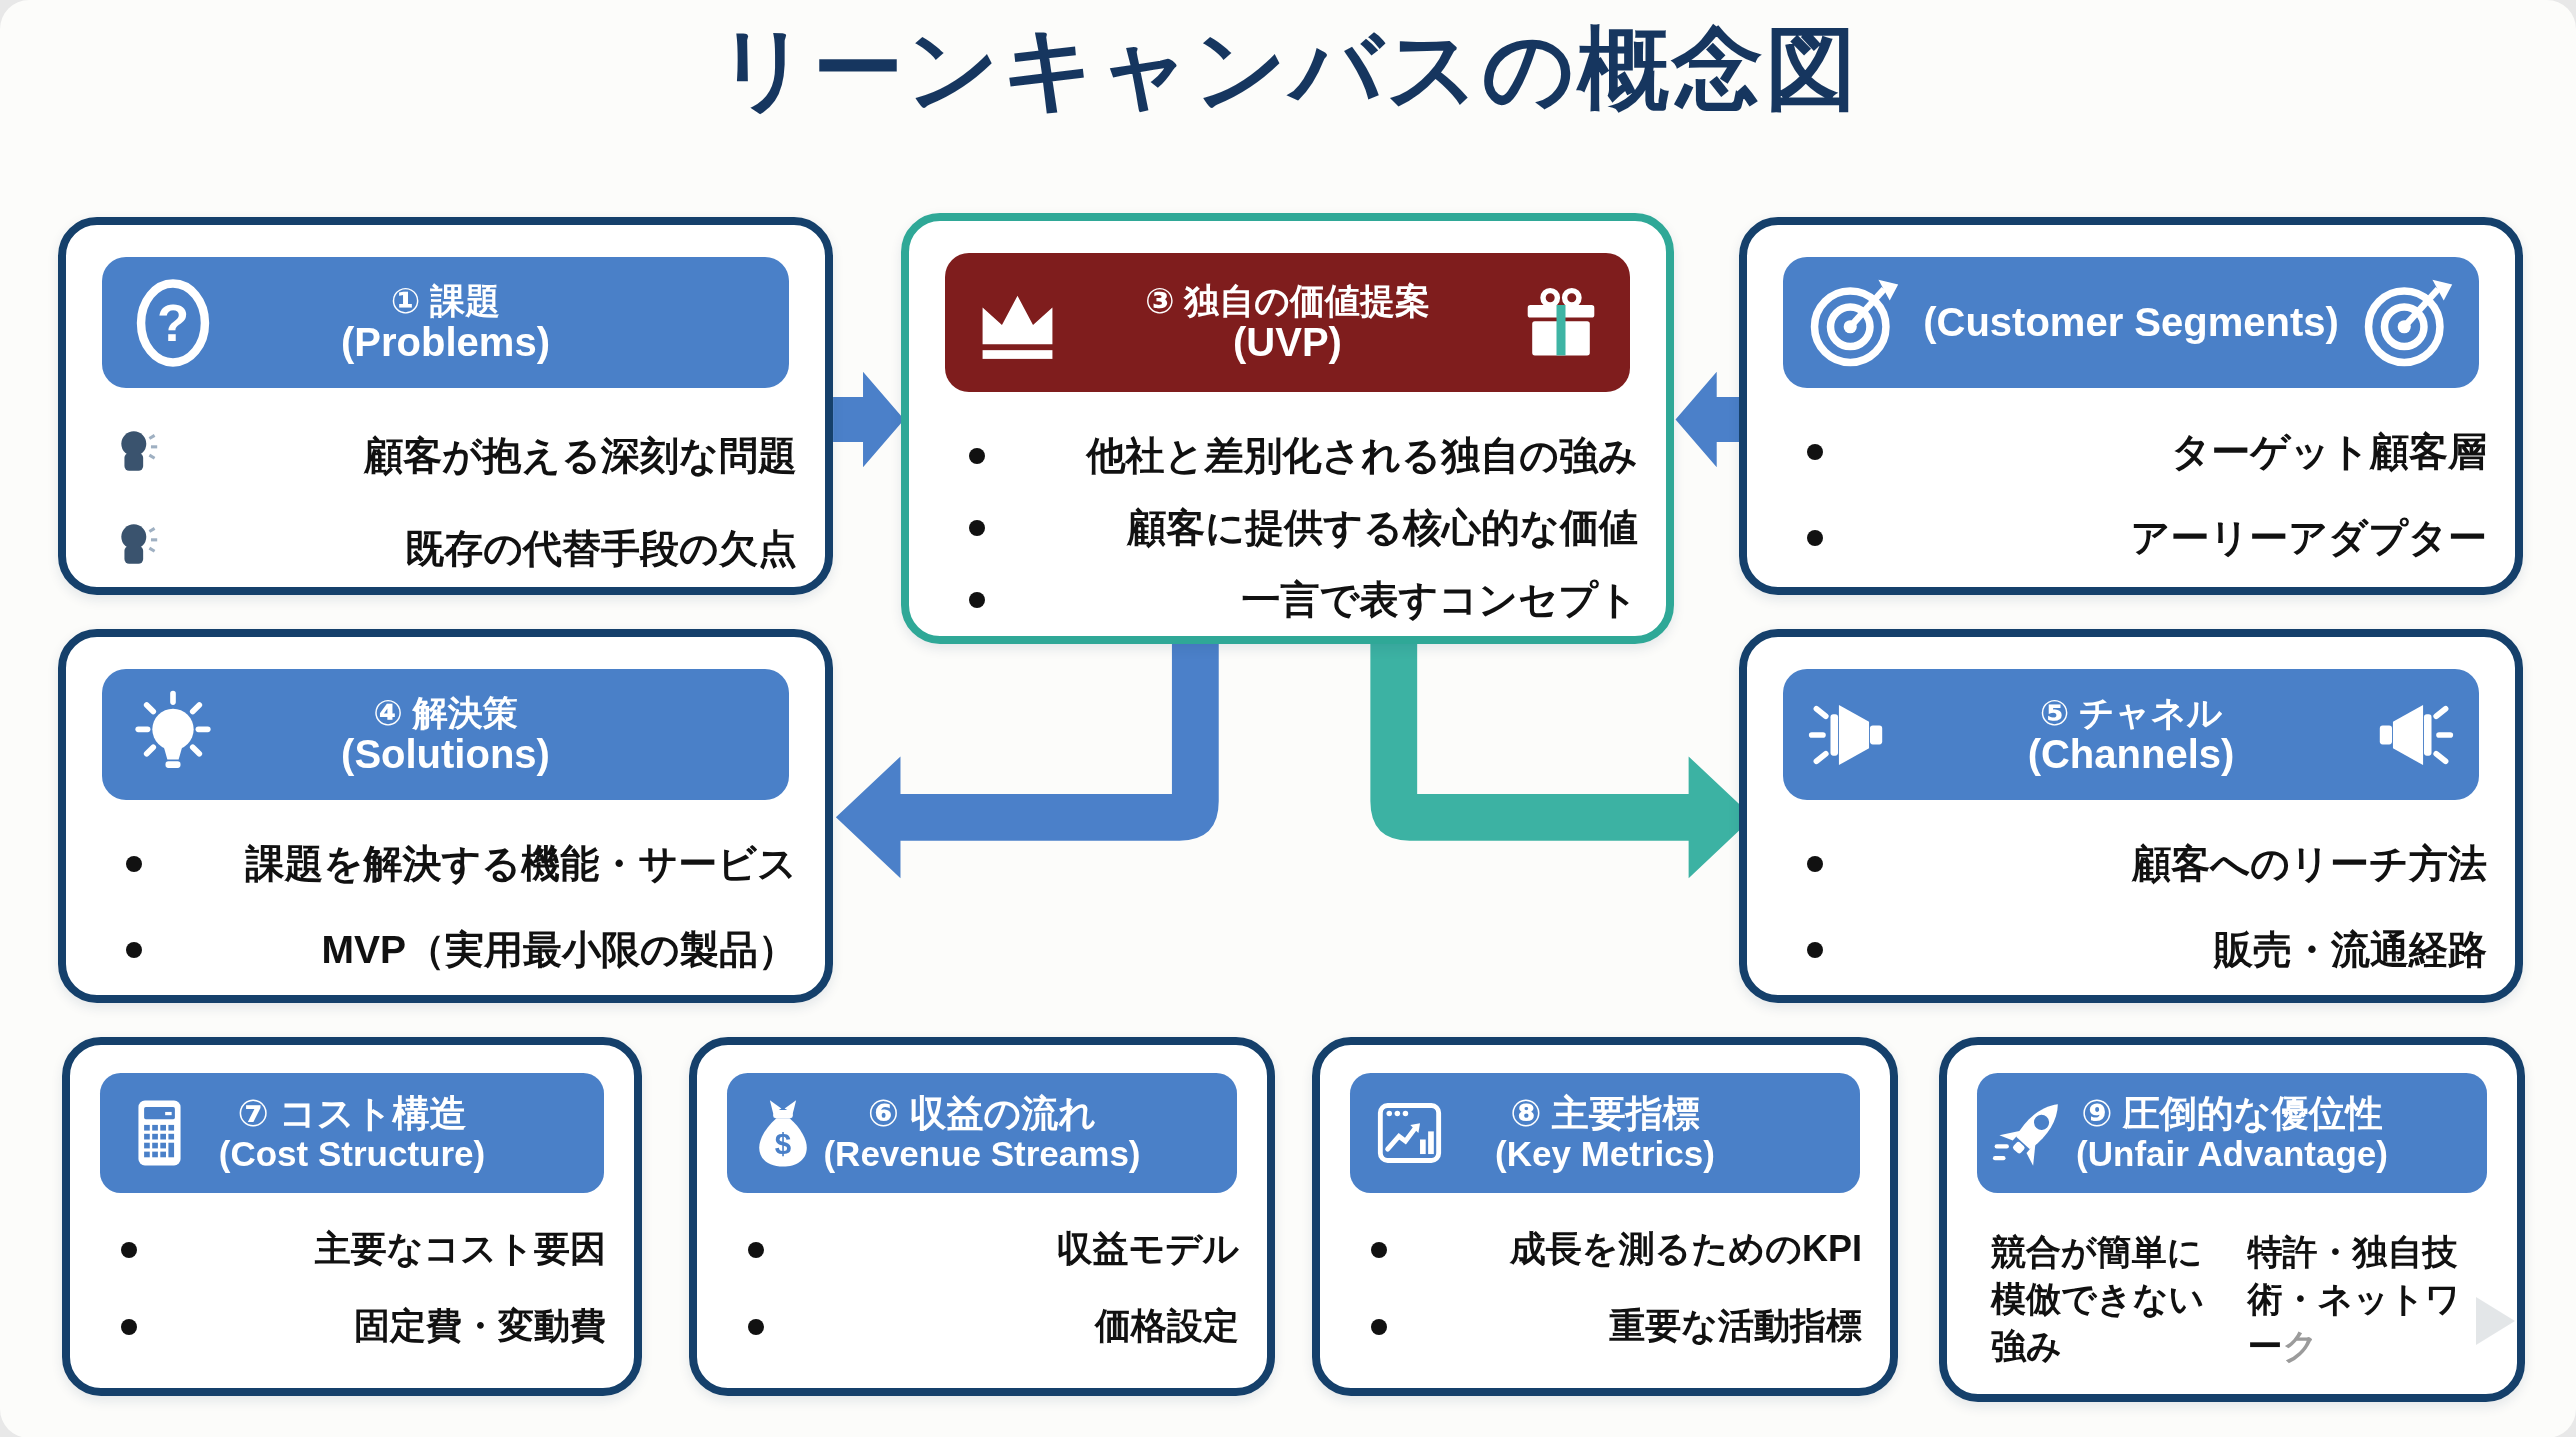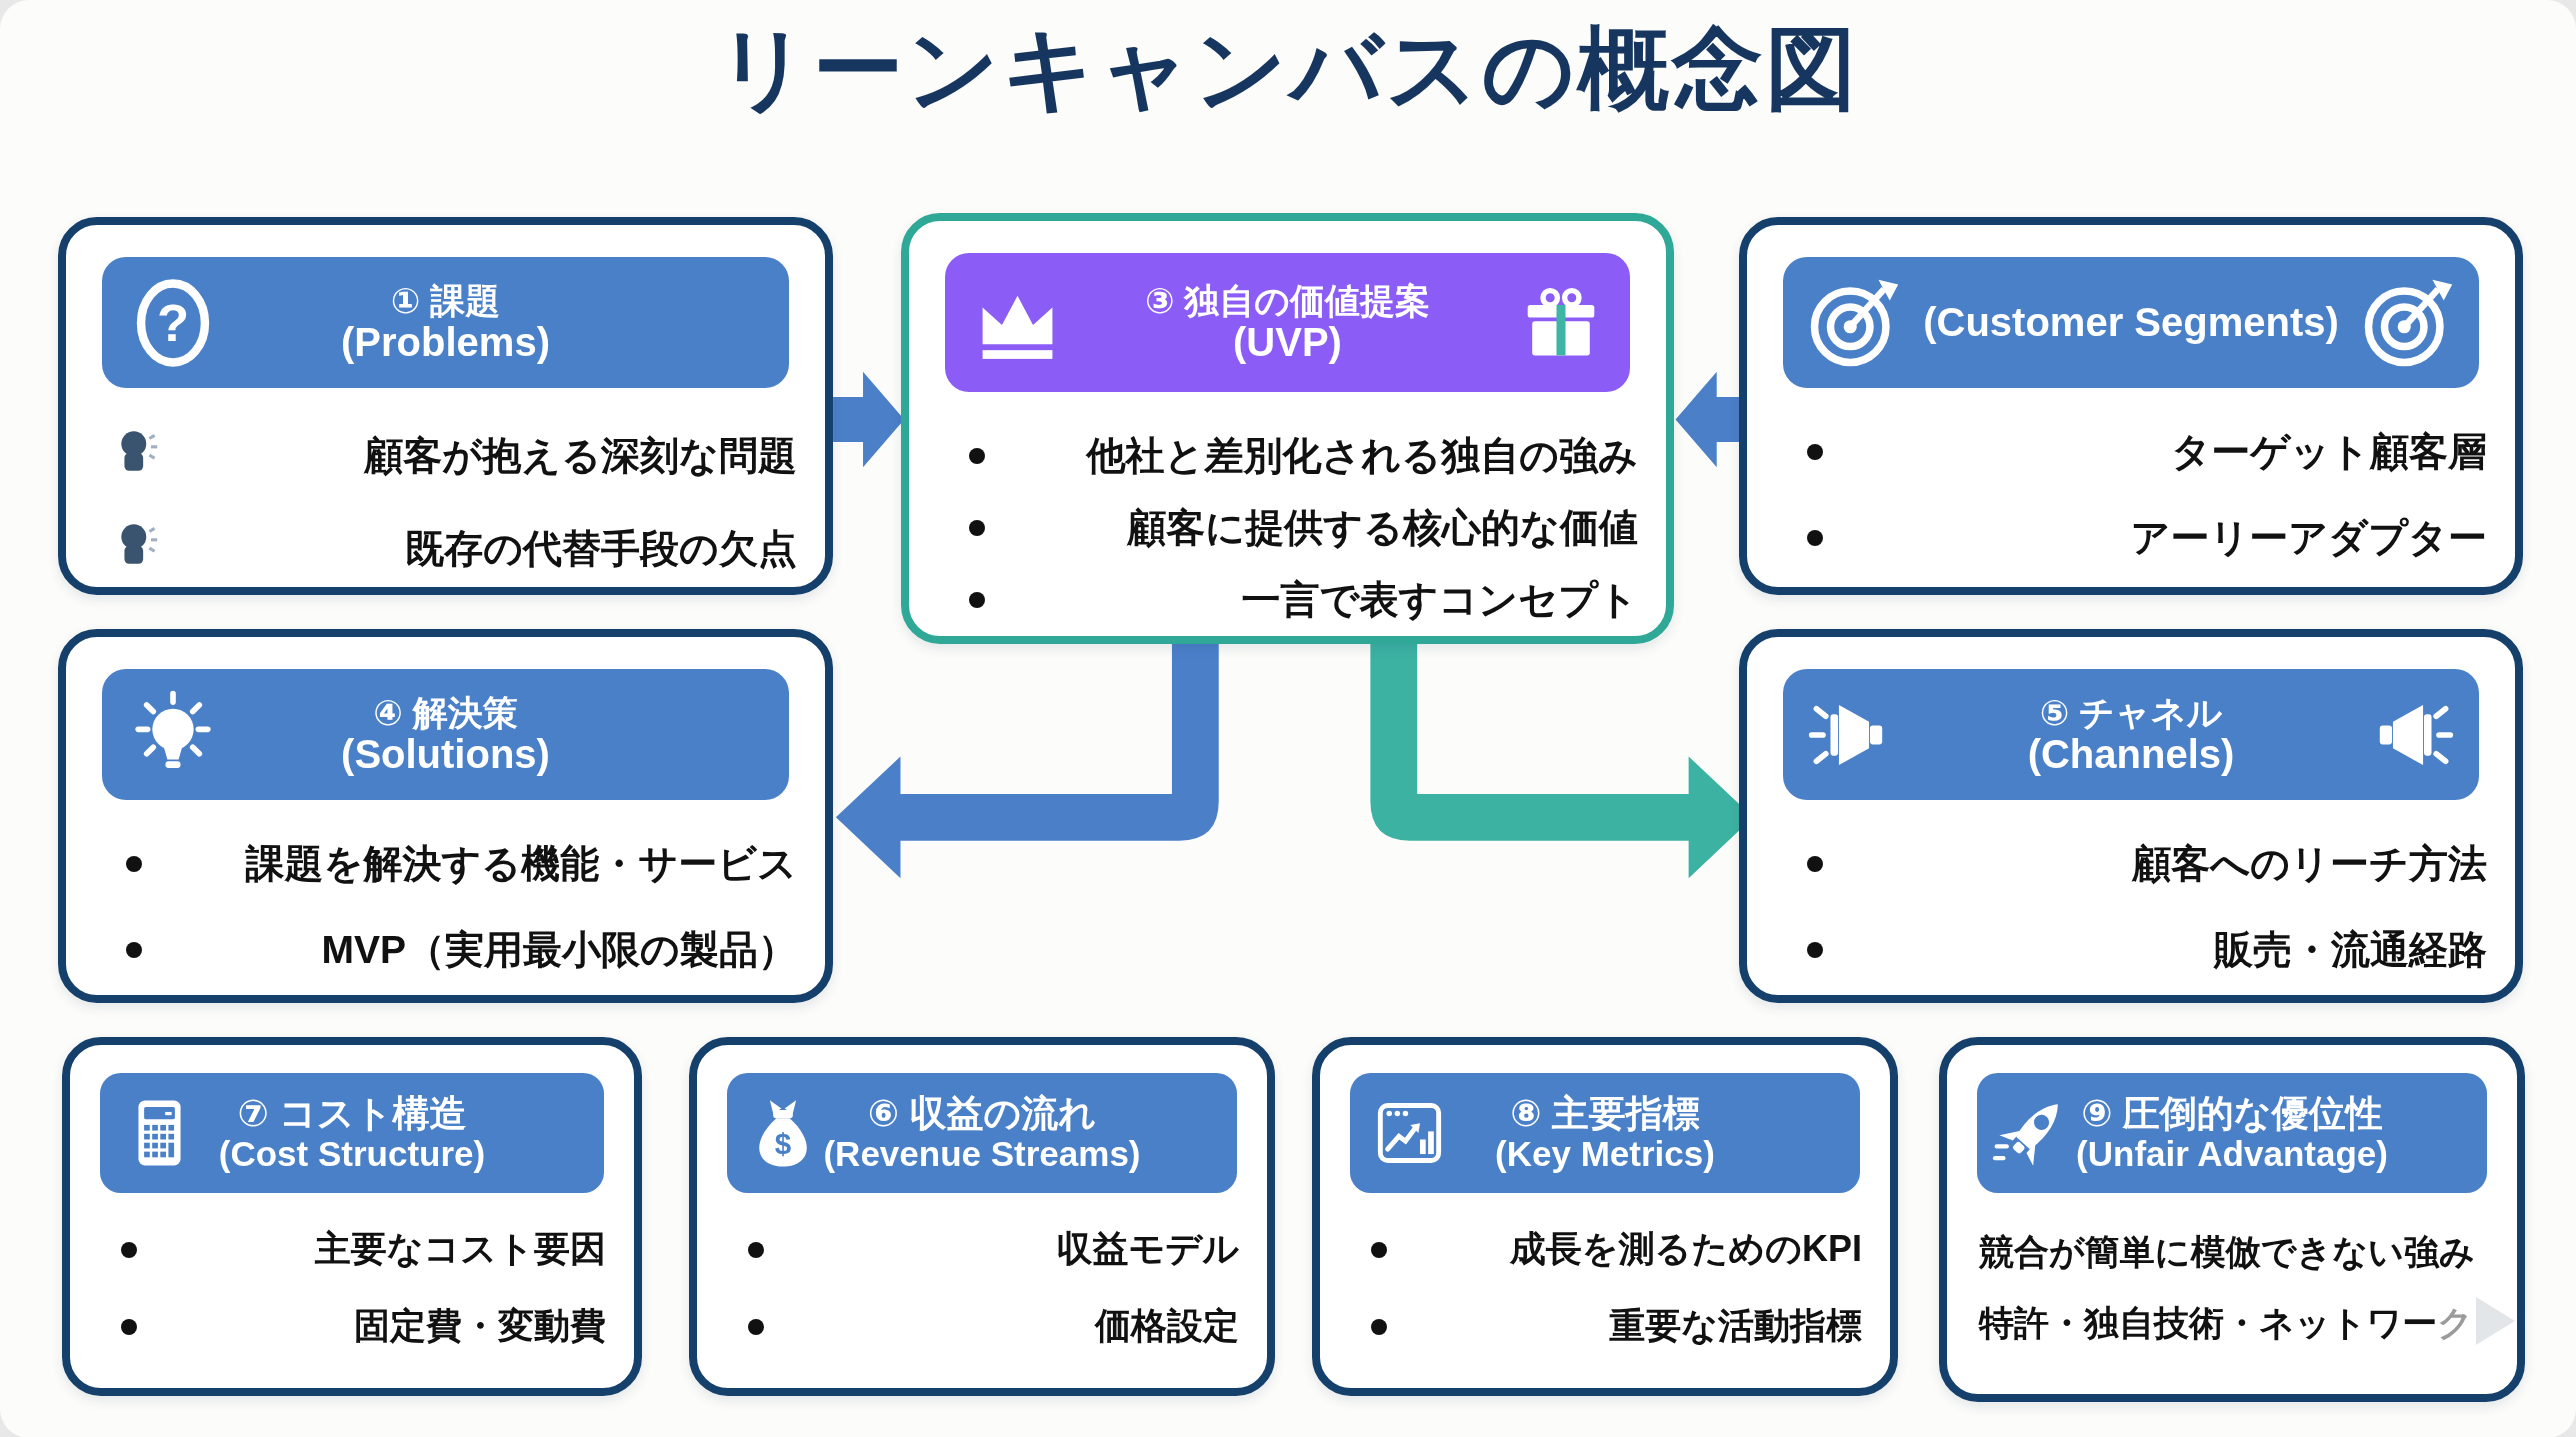--- a/index.html
+++ b/index.html
@@ -20,40 +20,40 @@
     background:#ffffff;border:8.4px solid #15406b;border-radius:39px;
     box-shadow:0 4.7px 11.2px rgba(20,50,90,.10);
   }
   .box.teal-box{border-color:#2fa897;}
   .hdr{
     position:relative;margin:32px 36px 0;height:131px;border-radius:24px;
     background:#4a80c8;color:#ffffff;
     display:flex;flex-direction:column;justify-content:center;align-items:center;
     text-align:center;line-height:1.12;
   }
-  .hdr-teal{background:#8b5cf6;}
+  .hdr-teal{background:#7f1d1d;}
   .hdr .l1{font-size:35px;font-weight:800;}
   .hdr .l2{font-size:40px;font-weight:800;}
   .box.small .hdr{margin:28px 30px 0;height:120px;border-radius:20.6px;}
   .box.small .hdr .l1{font-size:37px;}
   .box.small .hdr .l2{font-size:35px;}
   .uvp-hdr{height:139px;}
   .icon-l{position:absolute;left:24px;top:50%;transform:translateY(-50%);display:flex;}
   .icon-r{position:absolute;right:24px;top:50%;transform:translateY(-50%);display:flex;}
   .items{
     list-style:none;margin:37px 0 0;padding:0 28px 0 60px;
     display:flex;flex-direction:column;gap:32px;
   }
   .item{display:flex;align-items:center;font-size:39px;font-weight:700;color:#111;justify-content:space-between;}
   .dot{flex:none;width:16px;height:16px;border-radius:50%;background:#111;margin-right:28px;}
   .item .head-ic{flex:none;margin-right:17px;}
   .box.small .items{margin-top:32px;padding-left:51px;gap:28px;}
   .box.small .item{font-size:36px;}
   .uvp-items{gap:18px;margin-top:37px;}
-  .plain-lines{margin:36px 0 0;padding:0 26px 0 32px;display:flex;flex-direction:column;gap:24px;font-family:Liberation Serif, serif;}
+  .plain-lines{margin:36px 12px 0;padding:0 26px 0 32px;display:flex;flex-direction:row;gap:24px;font-family:Liberation Serif, serif;}
   .plain-line{font-size:35px;font-weight:700;color:#111;}
   .faded{color:#9b9b9b;}
   .artifact{
     position:absolute;right:1.9px;bottom:49px;width:0;height:0;
     border-top:24px solid transparent;border-bottom:24px solid transparent;
     border-left:39px solid #ccd2d6;opacity:.55;
   }
 </style>
 </head>
 <body>

